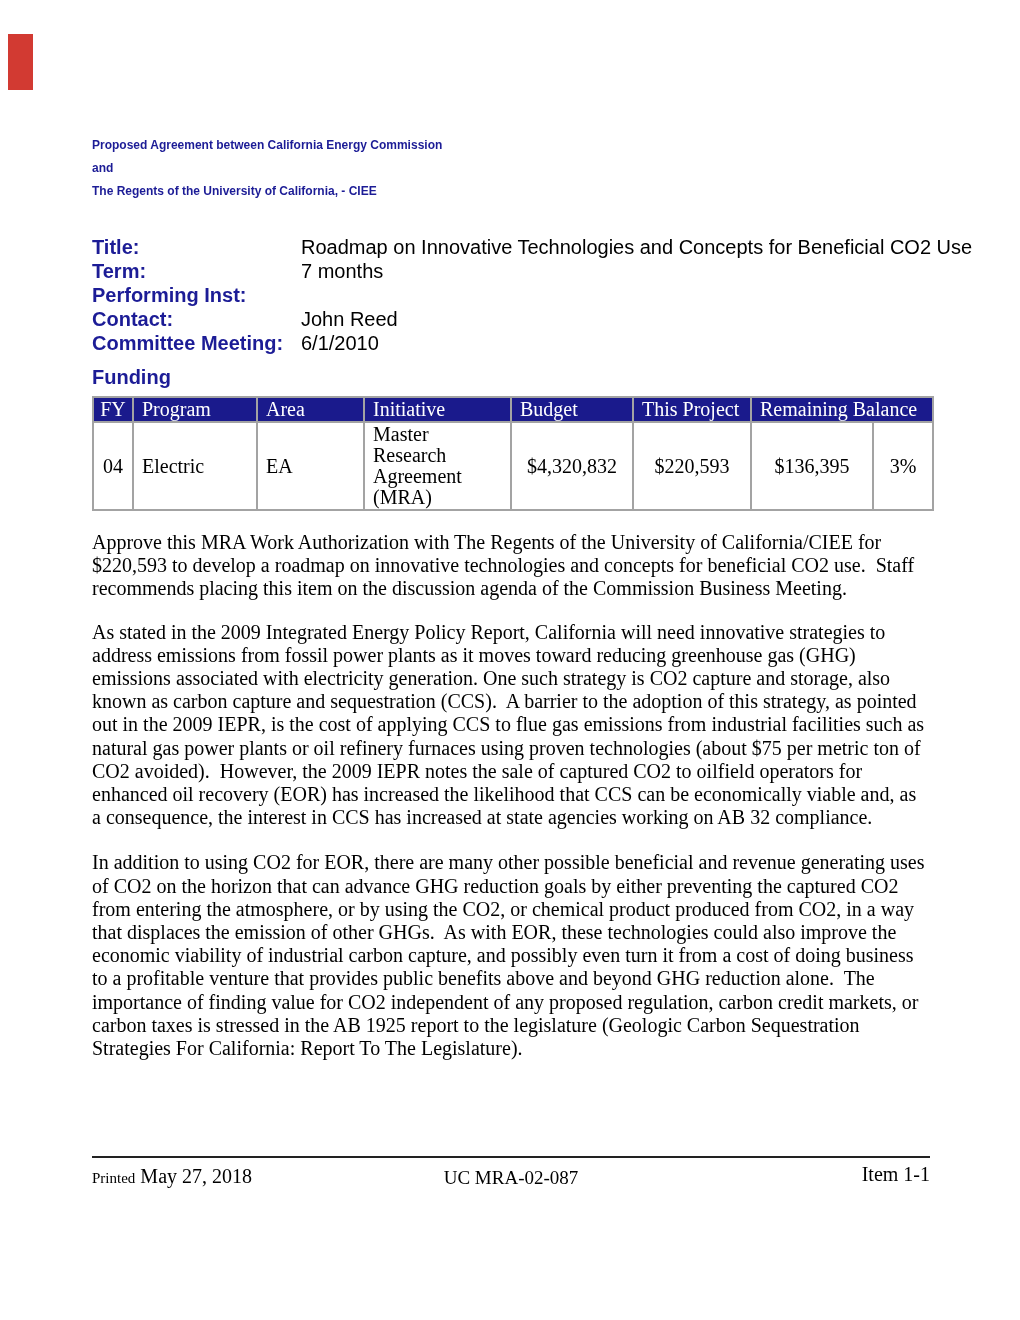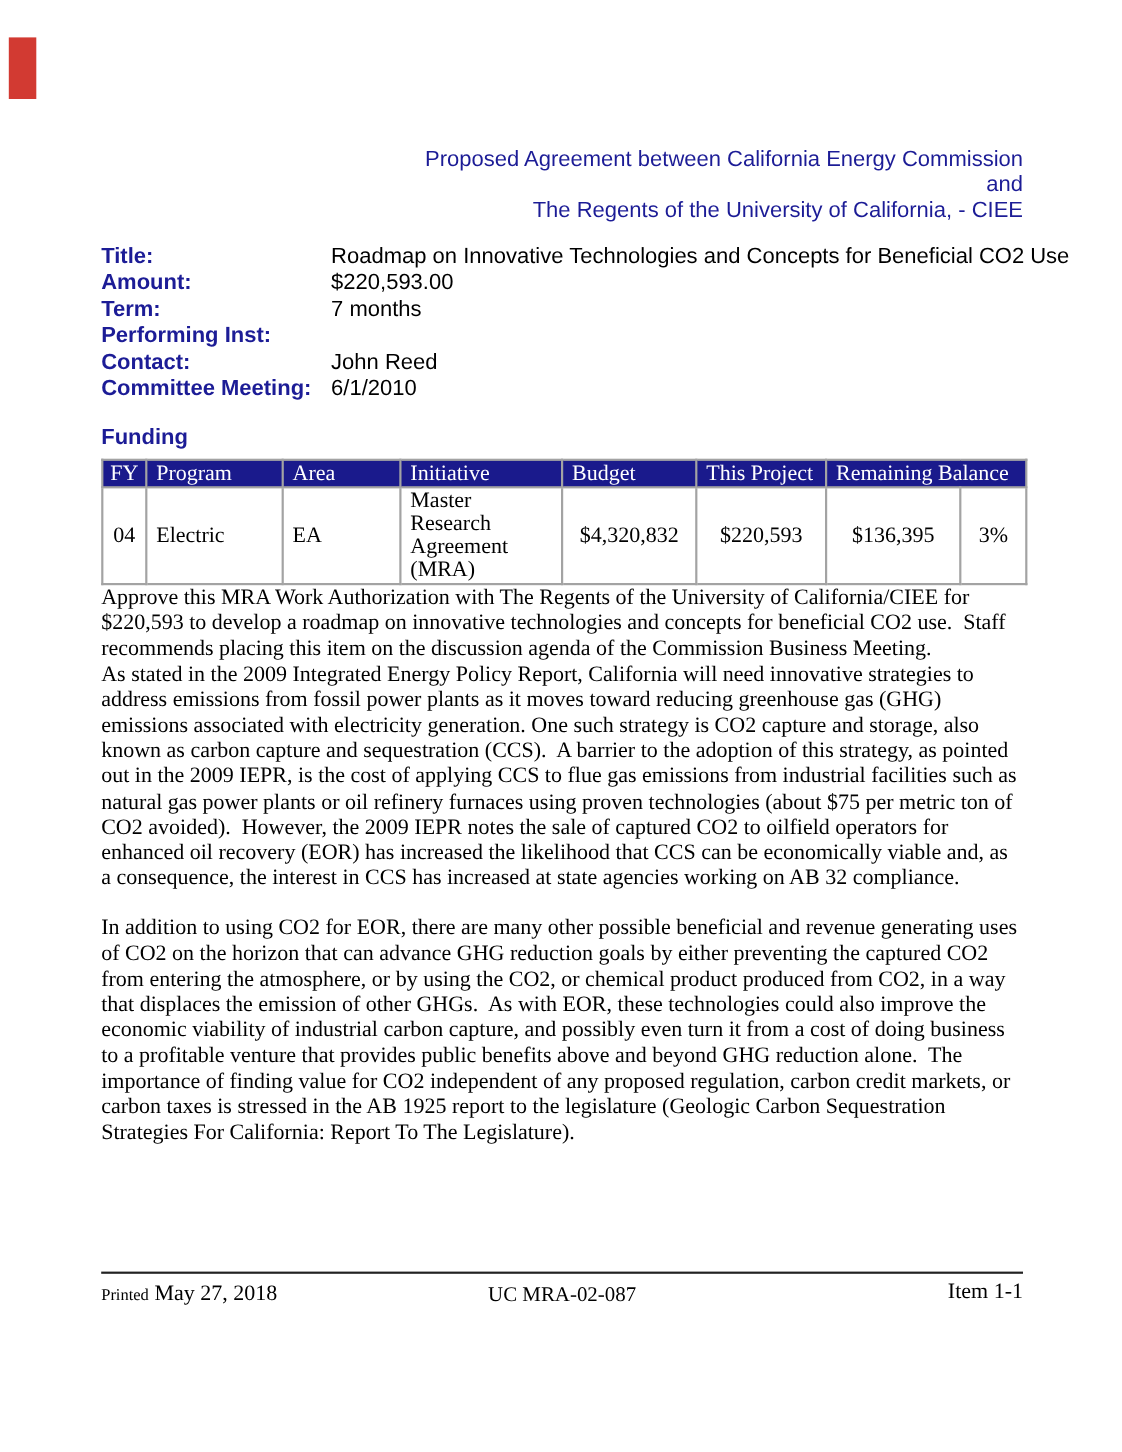--- a/index.html
+++ b/index.html
@@ -21,40 +21,40 @@
   }
   .red-marker{
     position:absolute;left:8px;top:34px;width:25px;height:56px;
     background:var(--red-marker);
   }
   .content{
     position:absolute;left:92px;top:0;width:838px;
   }
   .doc-title{
     margin-top:134px;
-    text-align:right;
+    text-align:left;
     font-family:"Liberation Sans", sans-serif;
-    font-weight:normal;
-    font-size:20px;line-height:23px;
+    font-weight:bold;
+    font-size:12px;line-height:23px;
     color:var(--heading-blue);
   }
-  .fields{margin-top:18px;}
+  .fields{margin-top:32px;}
   .field-row{display:flex;font-size:20px;line-height:24px;white-space:pre;}
   .field-label{
     flex:0 0 209px;
     font-family:"Liberation Sans", sans-serif;
     font-weight:bold;color:var(--heading-blue);
   }
   .field-value{font-family:"Liberation Sans", sans-serif;color:#000;}
   .section-heading{
     font-family:"Liberation Sans", sans-serif;
     font-weight:bold;font-size:20px;line-height:23px;
     color:var(--heading-blue);
   }
-  .h-funding{margin-top:22px;}
+  .h-funding{margin-top:11px;}
   table.funding{
     margin-top:7px;
     border-collapse:collapse;
     width:840px;
     font-size:20px;line-height:21px;
     table-layout:fixed;
   }
   table.funding th, table.funding td{
     border:2px solid #a3a3a3;
     vertical-align:middle;
@@ -69,21 +69,21 @@
   table.funding thead th.c{text-align:center;padding:1px 2px;}
   table.funding td{padding:1px 8px;height:62px;}
   table.funding td.c{text-align:center;padding:1px 2px;}
   table.funding td.r{text-align:center;}
   .col-fy{width:40px;}.col-program{width:124px;}.col-area{width:107px;}
   .col-initiative{width:147px;}.col-budget{width:122px;}.col-project{width:118px;}
   .col-rembal{width:122px;}.col-pct{width:60px;}
   .h-rec{margin-top:34px;}
   .h-issue{margin-top:12px;}
   p.body-para{
-    margin-top:0;
+    margin-top:20px;
     font-size:20px;line-height:23.2px;
     white-space:pre-wrap;
     width:838px;
   }
   p.body-para.spaced{margin-top:22px;}
   .footer-rule{
     position:absolute;left:92px;top:1156px;width:838px;height:0;
     border-top:2px solid #222;
   }
   .footer-row{
@@ -109,24 +109,20 @@
     <div class="doc-title">
       <div>Proposed Agreement between California Energy Commission</div>
       <div>and</div>
       <div>The Regents of the University of California, - CIEE</div>
     </div>
 
     <div class="fields">
       <div class="field-row">
         <div class="field-label">Title:</div>
         <div class="field-value">Roadmap on Innovative Technologies and Concepts for Beneficial CO2 Use</div>
-      </div>
-      <div class="field-row">
-        <div class="field-label">Amount:</div>
-        <div class="field-value">$220,593.00</div>
       </div>
       <div class="field-row">
         <div class="field-label">Term:</div>
         <div class="field-value">7 months</div>
       </div>
       <div class="field-row">
         <div class="field-label">Performing Inst:</div>
       </div>
       <div class="field-row">
         <div class="field-label">Contact:</div>

